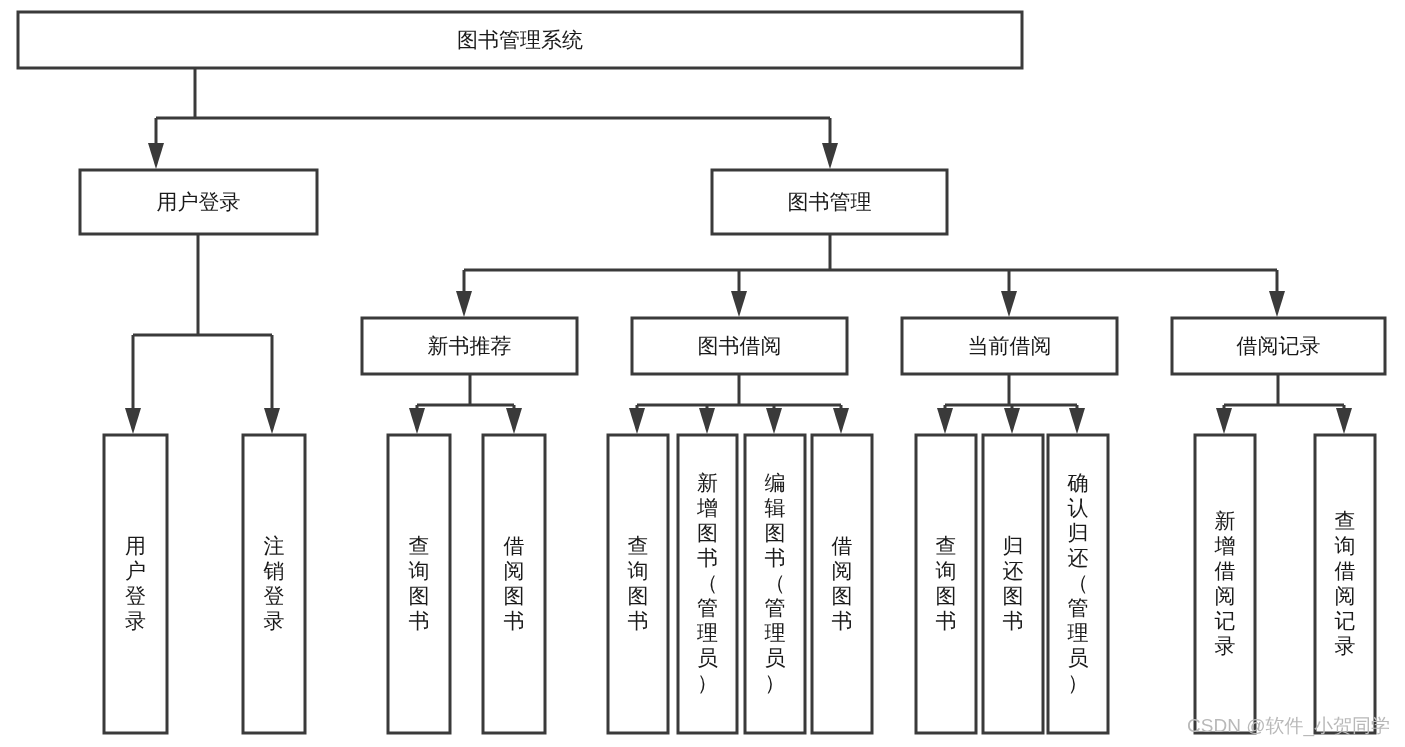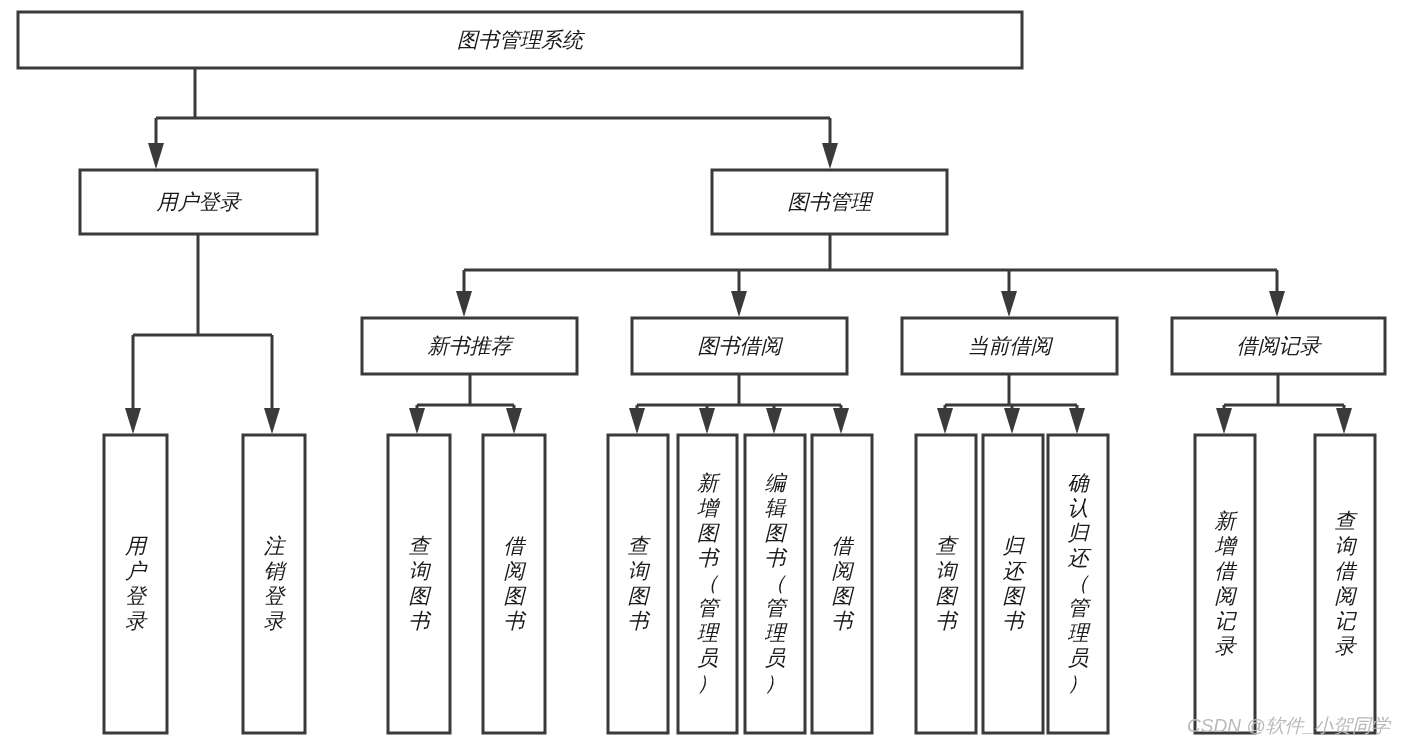--- a/index.html
+++ b/index.html
@@ -10,21 +10,20 @@
   }
   body {
     font-family: "Liberation Sans", "DejaVu Sans", sans-serif;
   }
   #diagram-root {
     position: relative;
     width: 1405px;
     height: 747px;
     background: #ffffff;
     overflow: hidden;
-    font-style: italic;
   }
   svg.diagram-canvas {
     position: absolute;
     left: 0;
     top: 0;
     width: 1405px;
     height: 747px;
     display: block;
   }
   .node-box {

